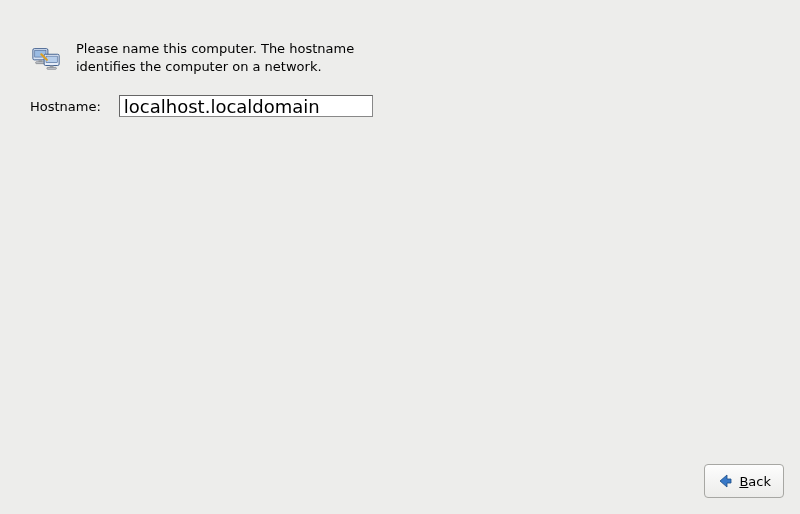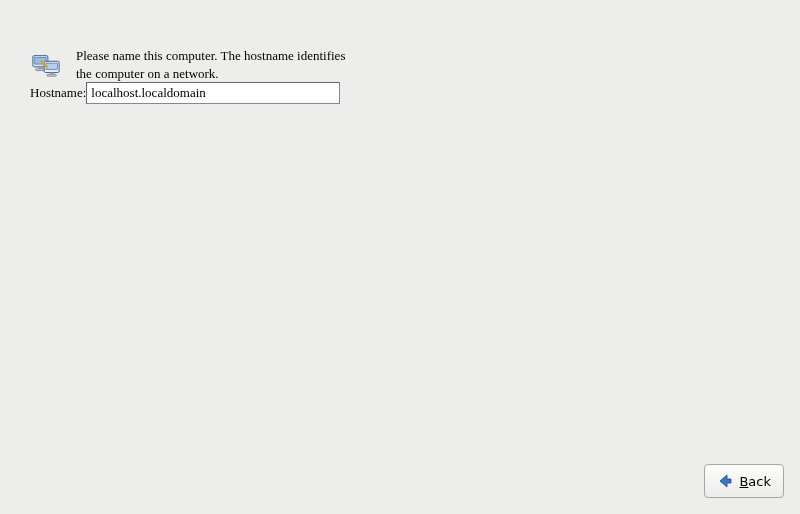--- a/index.html
+++ b/index.html
@@ -1,23 +1,23 @@
 <!DOCTYPE html>
 <html><head>
   <meta charset="utf-8">
   <style>
     * { box-sizing: border-box; margin: 0; padding: 0; }
     body { width: 800px; height: 514px; background: #ededeb; font-family: "DejaVu Sans", "Liberation Sans", Arial, sans-serif; font-size: 13px; color: #000; overflow: hidden; position: relative; }
-    .main { position: absolute; top: 47px; left: 30px; right: 30px; font-family: Liberation Serif, serif; }
+    .main { position: absolute; top: 40px; left: 30px; right: 30px; }
     .intro { display: flex; align-items: flex-start; gap: 14px; }
     .icon-holder { width: 32px; height: 32px; flex: 0 0 32px; margin-top: 2px; display: flex; align-items: center; justify-content: center; }
     .instructions { max-width: 280px; line-height: 1.35; }
-    .form-row { display: flex; align-items: center; gap: 0; }
+    .form-row { margin-top: 20px; display: flex; align-items: center; gap: 18px; }
     .label { white-space: nowrap; }
-    .input { width: 254px; height: 22px; padding: 2px 4px; background: #fff; border: 1px solid #888; border-top-color: #666; border-left-color: #666; font-family: inherit; font-size: 13px; outline: none; }
+    .input { width: 254px; height: 22px; padding: 2px 4px; background: #fff; border: 1px solid #888; border-top-color: #666; border-left-color: #666; font-family: inherit; font-size: 18px; outline: none; }
     .footer { position: absolute; bottom: 16px; right: 16px; display: flex; gap: 18px; }
     .btn { display: flex; align-items: center; gap: 6px; height: 28px; padding: 16px 12px; background: linear-gradient(#fdfdfd,#ececea); border: 1px solid #a7a7a3; border-radius: 4px; cursor: pointer; font-family: inherit; font-size: 13px; color: #000; }
     .btn.next { box-shadow: 0 0 0 2px #6a97c5 inset, 0 0 0 1px #2b5e9b; border-color:#2b5e9b; background: linear-gradient(#fdfdfd,#ececea); }
     .btn .arrow { width:16px; height:16px; display:inline-block; }
     .u { text-decoration: underline; }
   </style>
 </head>
 <body>
 
 <div class="main">

